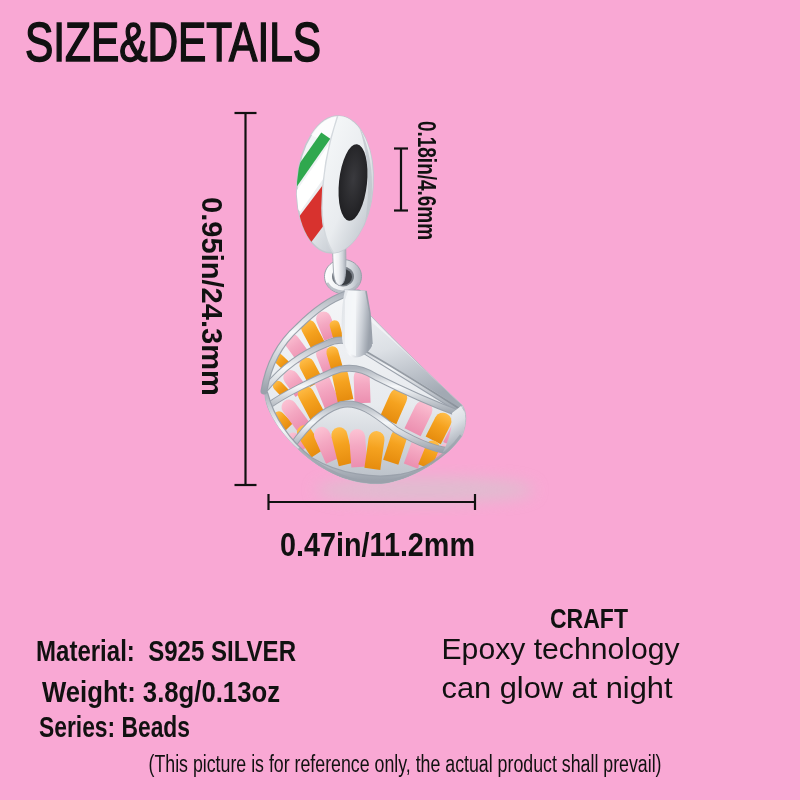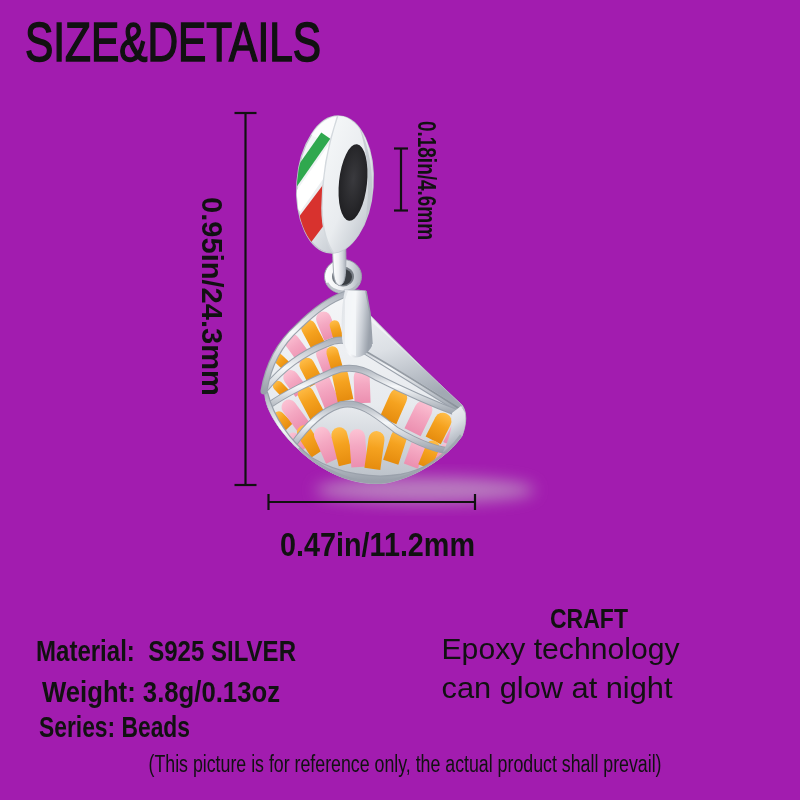--- a/index.html
+++ b/index.html
@@ -1,16 +1,16 @@
 <!DOCTYPE html>
 <html><head>
 <meta charset="utf-8">
 <style>
   html,body{margin:0;padding:0;background:#fff;}
-  #stage{position:relative;width:800px;height:800px;background:#a21caf;overflow:hidden;
+  #stage{position:relative;width:800px;height:800px;background:#f9a8d4;overflow:hidden;
          font-family:"Liberation Sans",sans-serif;}
   svg{position:absolute;left:0;top:0;}
   text{font-family:"Liberation Sans",sans-serif;fill:#111;}
 </style>
 </head>
 <body>
 <div id="stage">
 <svg width="800" height="800" viewBox="0 0 800 800">
 <defs>
   <linearGradient id="silvV" x1="0" y1="0" x2="1" y2="0">

